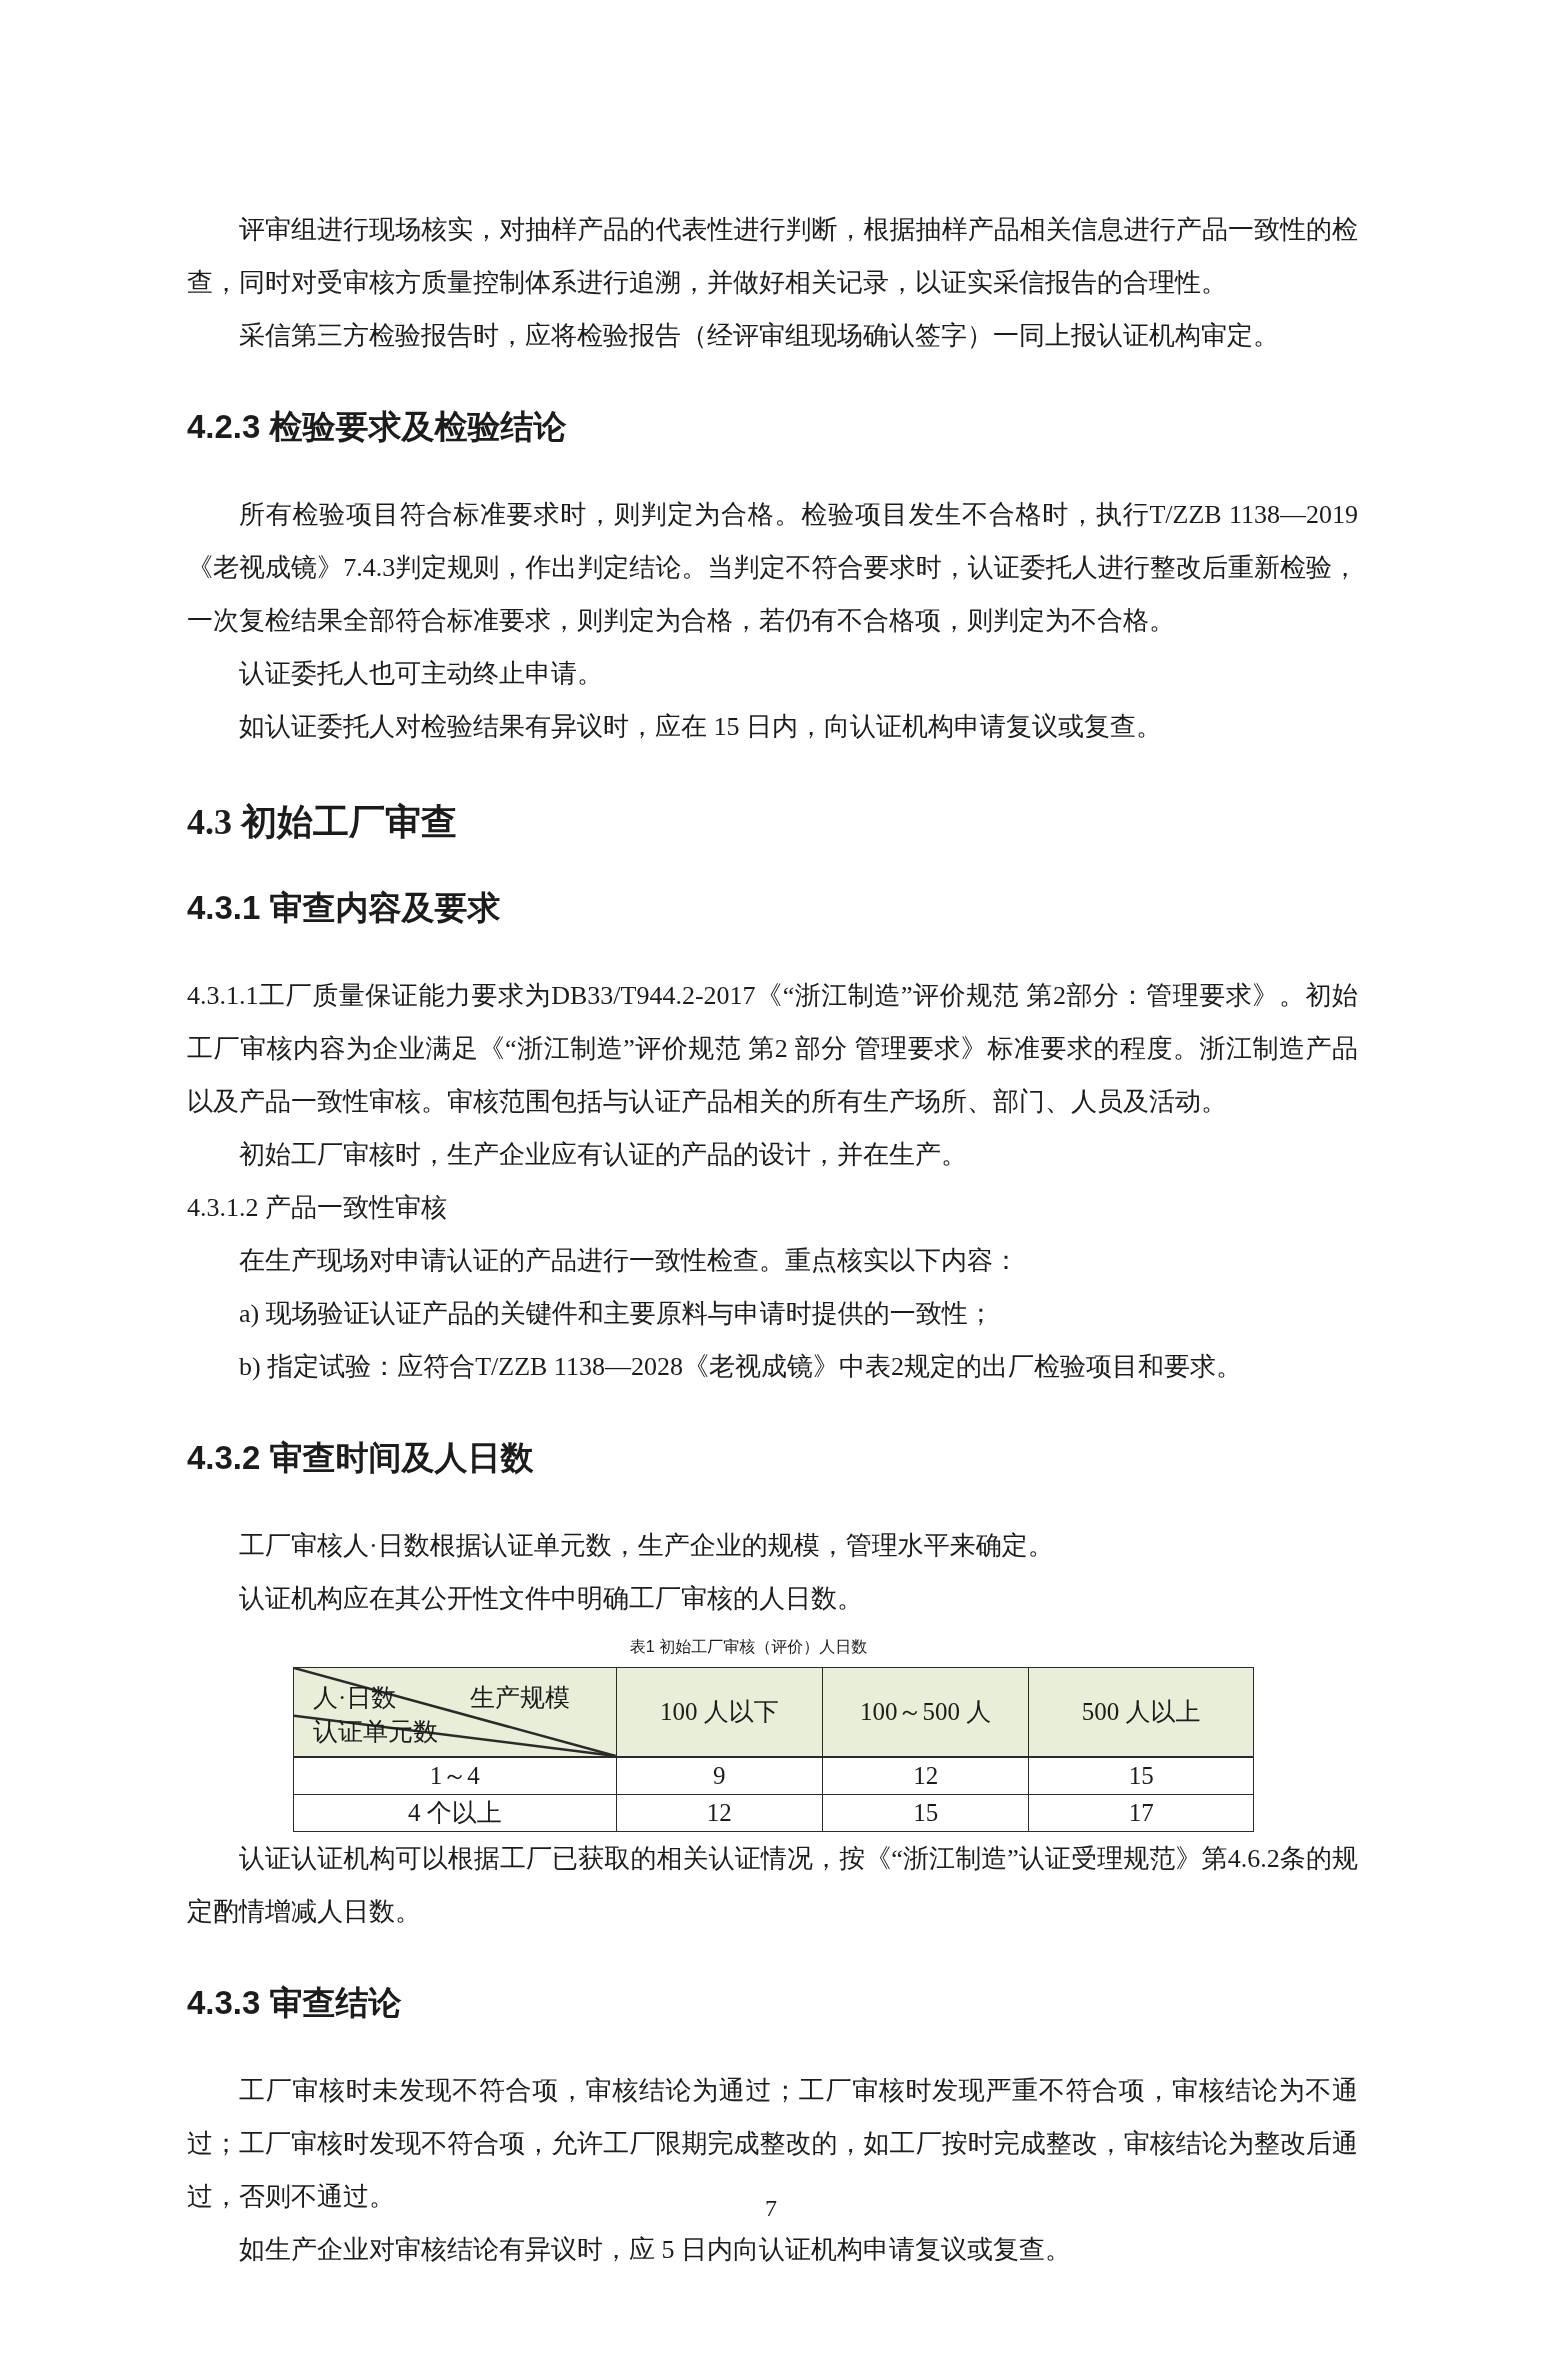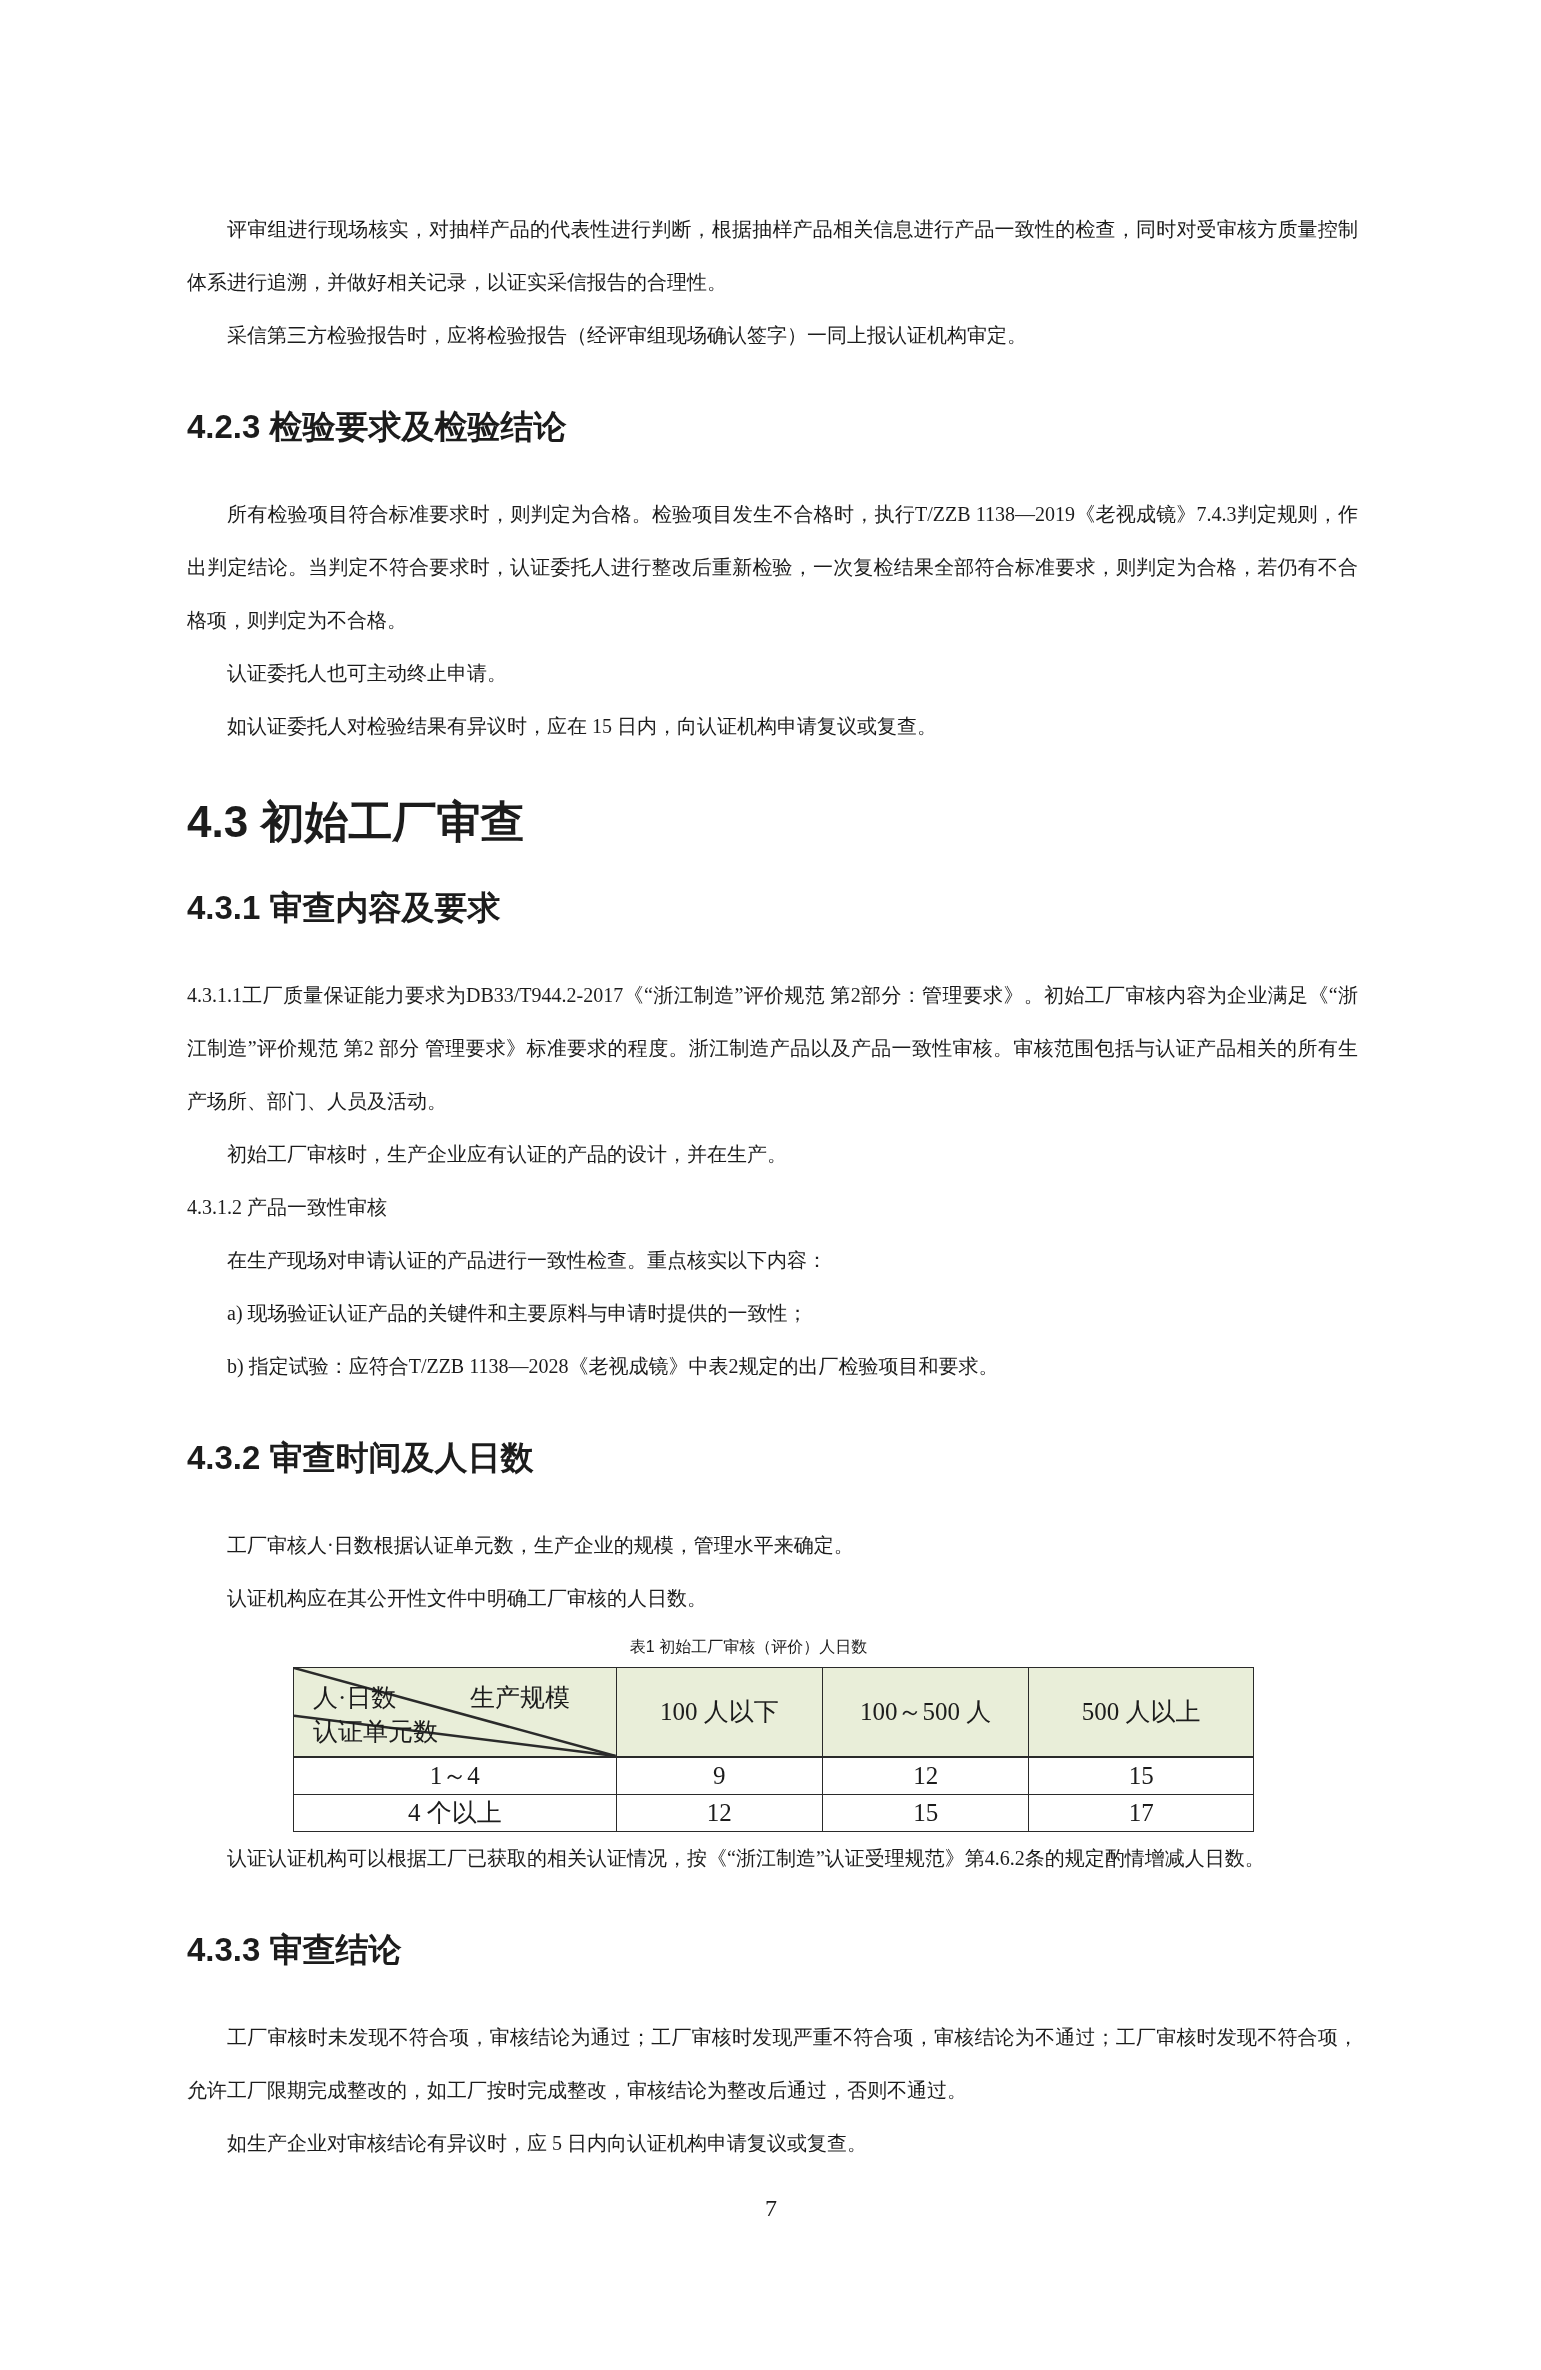--- a/index.html
+++ b/index.html
@@ -9,37 +9,37 @@
     height: 2371px;
     background: #ffffff;
     font-family: "Liberation Serif", "DejaVu Serif", serif;
     color: #1c1c1c;
     overflow: hidden;
   }
   .content {
     padding: 203px 184px 0 187px;
   }
   p.body {
-    font-size: 20px;
+    font-size: 26px;
     line-height: 53px;
     text-align: justify;
     margin: 0;
   }
   p.indent { text-indent: 2em; }
   h2.sec {
     font-family: "Liberation Sans", "DejaVu Sans", sans-serif;
     font-weight: 700;
     font-size: 33px;
     line-height: 38px;
     margin: 46px 0 42px 0;
   }
   h1.sec {
-    font-family: Liberation Sans, sans-serif;
+    font-family: Liberation Serif, serif;
     font-weight: 700;
-    font-size: 44px;
+    font-size: 36px;
     line-height: 42px;
     margin: 48px 0 0 0;
   }
   .tbl-caption {
     width: 961px;
     margin: 5.7px 0 3.8px 81px;
     text-align: center;
     font-family: "Liberation Sans", "DejaVu Sans", sans-serif;
     font-size: 16px;
     line-height: 32.5px;

